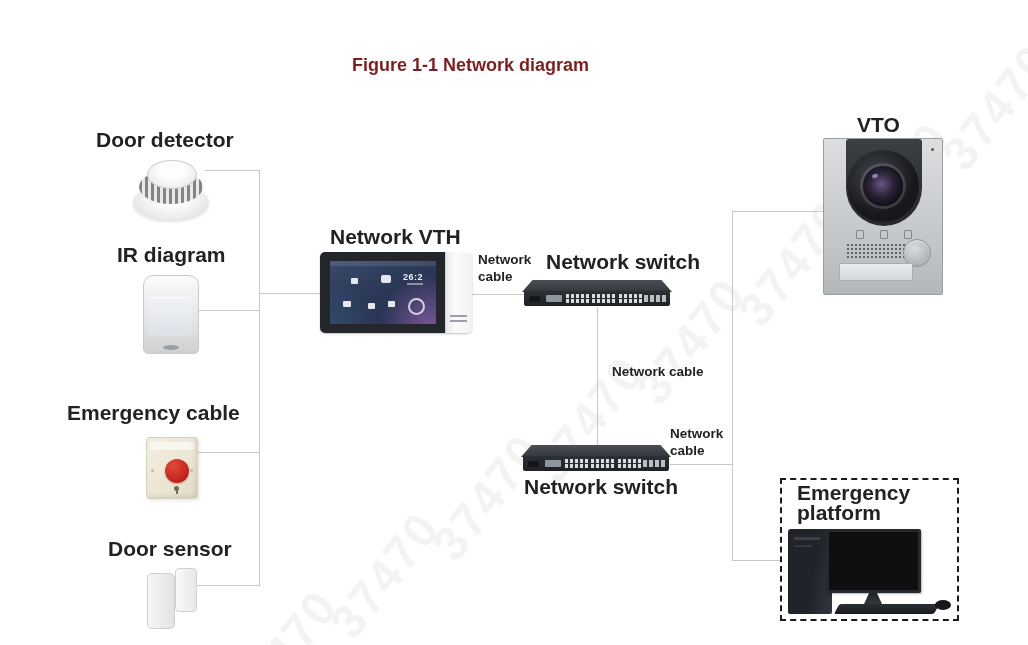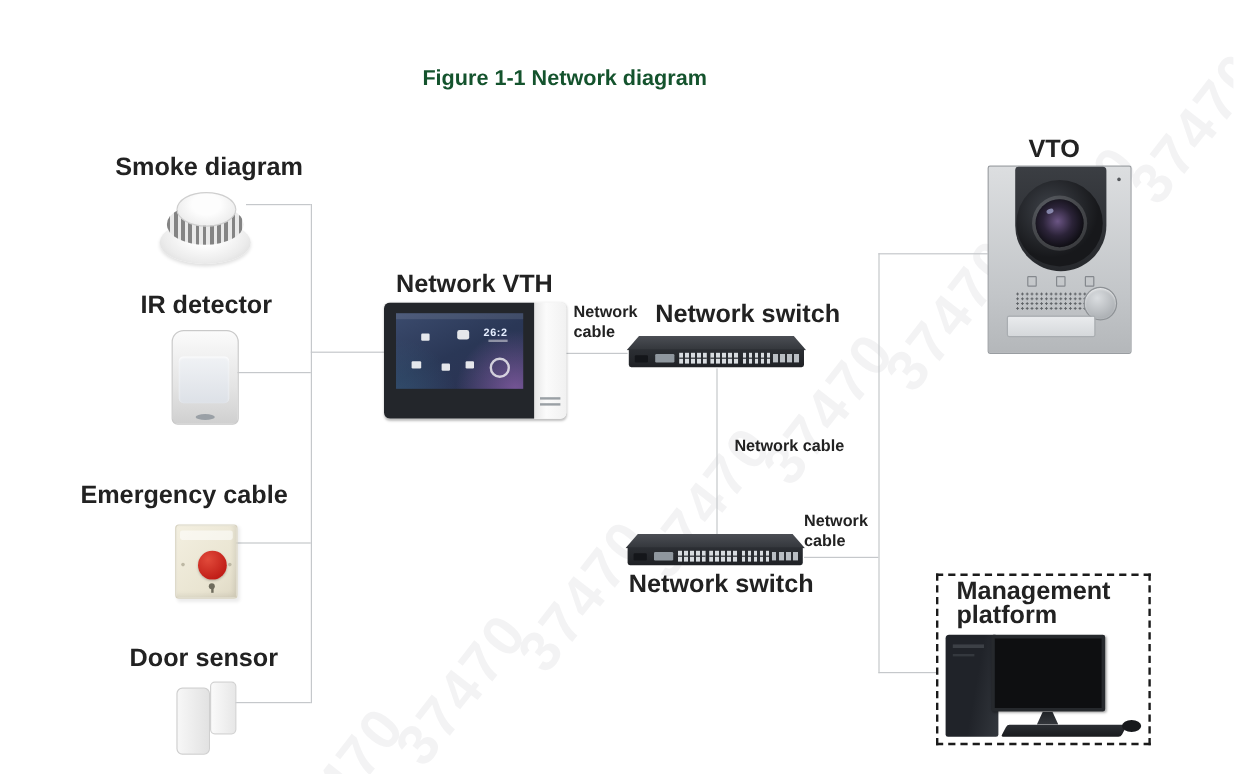--- a/index.html
+++ b/index.html
@@ -1,21 +1,21 @@
 <!DOCTYPE html>
 <html><head>
 <meta charset="utf-8">
 <style>
   html,body{margin:0;padding:0;background:#fff;}
   .diagram{
     position:relative;width:1028px;height:645px;background:#ffffff;overflow:hidden;
     font-family:"Liberation Sans",sans-serif;color:#232323;
   }
   
-  .title{position:absolute;left:352px;top:55px;font-size:18px;font-weight:600;color:#14532d;white-space:nowrap;}
+  .title{position:absolute;left:352px;top:55px;font-size:18px;font-weight:600;color:#7f1d1d;white-space:nowrap;}
   .lbl{position:absolute;font-weight:600;color:#222222;white-space:pre-line;line-height:1.18;}
   .lbl-big{font-size:21px;}
   .lbl-small{font-size:13.5px;line-height:1.25;}
   
   .wm{position:absolute;font-size:48px;font-weight:700;letter-spacing:2px;
       color:rgba(100,100,115,0.08);transform:translate(-50%,-50%) rotate(-52deg);
       pointer-events:none;white-space:nowrap;}
   
   .cable{position:absolute;background:#c5c8cb;}
   
@@ -45,21 +45,21 @@
   .emg-key::after{content:"";position:absolute;left:1.5px;top:4px;width:2px;height:4px;background:#6e6b5c;}
   .emg-dotl{position:absolute;left:4px;top:31px;width:3px;height:3px;border-radius:50%;background:#bdb8a4;}
   .emg-dotr{position:absolute;right:4px;top:31px;width:3px;height:3px;border-radius:50%;background:#bdb8a4;}
   
   .door{position:absolute;left:147px;top:568px;width:50px;height:60px;}
   .door-a{position:absolute;left:0;top:5px;width:26px;height:54px;border-radius:5px;
     background:linear-gradient(90deg,#f7f7f7,#e2e2e2);border:1px solid #cfcfcf;}
   .door-b{position:absolute;left:28px;top:0;width:20px;height:42px;border-radius:4px;
     background:linear-gradient(90deg,#fafafa,#e7e7e7);border:1px solid #d2d2d2;}
   
-  .vth{position:absolute;left:320px;top:252px;width:152px;height:97px;border-radius:5px;overflow:hidden;
+  .vth{position:absolute;left:320px;top:252px;width:152px;height:81px;border-radius:5px;overflow:hidden;
     display:flex;box-shadow:0 1px 2px rgba(0,0,0,0.25);}
   .vth-body{width:126px;height:100%;background:#23262b;position:relative;}
   .vth-screen{position:absolute;left:10px;top:9px;width:106px;height:63px;
     background:
       radial-gradient(circle at 94% 102%,rgba(158,104,186,0.65),rgba(158,104,186,0) 42%),
       radial-gradient(circle at 0% 115%,rgba(70,140,170,0.28),rgba(0,0,0,0) 40%),
       linear-gradient(155deg,#3b4b6d 0%,#2a3756 50%,#2b3253 100%);}
   .vth-statusbar{position:absolute;left:0;top:0;right:0;height:5px;background:rgba(255,255,255,0.10);}
   .vi{position:absolute;background:rgba(255,255,255,0.88);border-radius:1px;}
   .vth-time{position:absolute;right:13px;top:11px;font-size:9px;font-weight:700;color:#e6eeff;letter-spacing:0.5px;}
@@ -149,28 +149,28 @@
   <div class="cable" style="left:732px;top:211px;width:1px;height:350px"></div>
   <div class="cable" style="left:732px;top:211px;width:91px;height:1px"></div>
   <div class="cable" style="left:732px;top:560px;width:50px;height:1px"></div>
 
   <div class="lbl lbl-small" style="left:478px;top:252px">Network
 cable</div>
   <div class="lbl lbl-small" style="left:612px;top:364px">Network cable</div>
   <div class="lbl lbl-small" style="left:670px;top:426px">Network
 cable</div>
 
-  <div class="lbl lbl-big" style="left:96px;top:128px">Smoke diagram</div>
+  <div class="lbl lbl-big" style="left:96px;top:128px">Door detector</div>
   <div class="smoke">
     <div class="smoke-base"></div>
     <div class="smoke-vents"></div>
     <div class="smoke-cap"></div>
   </div>
 
-  <div class="lbl lbl-big" style="left:117px;top:243px">IR detector</div>
+  <div class="lbl lbl-big" style="left:117px;top:243px">IR diagram</div>
   <div class="ir">
     <div class="ir-lens"></div>
     <div class="ir-foot"></div>
   </div>
 
   <div class="lbl lbl-big" style="left:67px;top:401px">Emergency cable</div>
   <div class="emg">
     <div class="emg-top"></div>
     <div class="emg-btn"></div>
     <div class="emg-dotl"></div>
@@ -242,21 +242,21 @@
       <div class="vto-ic"></div>
       <div class="vto-ic"></div>
       <div class="vto-ic"></div>
     </div>
     <div class="vto-speaker"></div>
     <div class="vto-btn"></div>
     <div class="vto-plate"></div>
   </div>
 
   <div class="mgmt">
-    <div class="mgmt-label">Management
+    <div class="mgmt-label">Emergency
 platform</div>
     <div class="pc-tower"></div>
     <div class="pc-monitor"></div>
     <div class="pc-stand"></div>
     <div class="pc-kb"></div>
     <div class="pc-mouse"></div>
   </div>
 
 </div>
 

